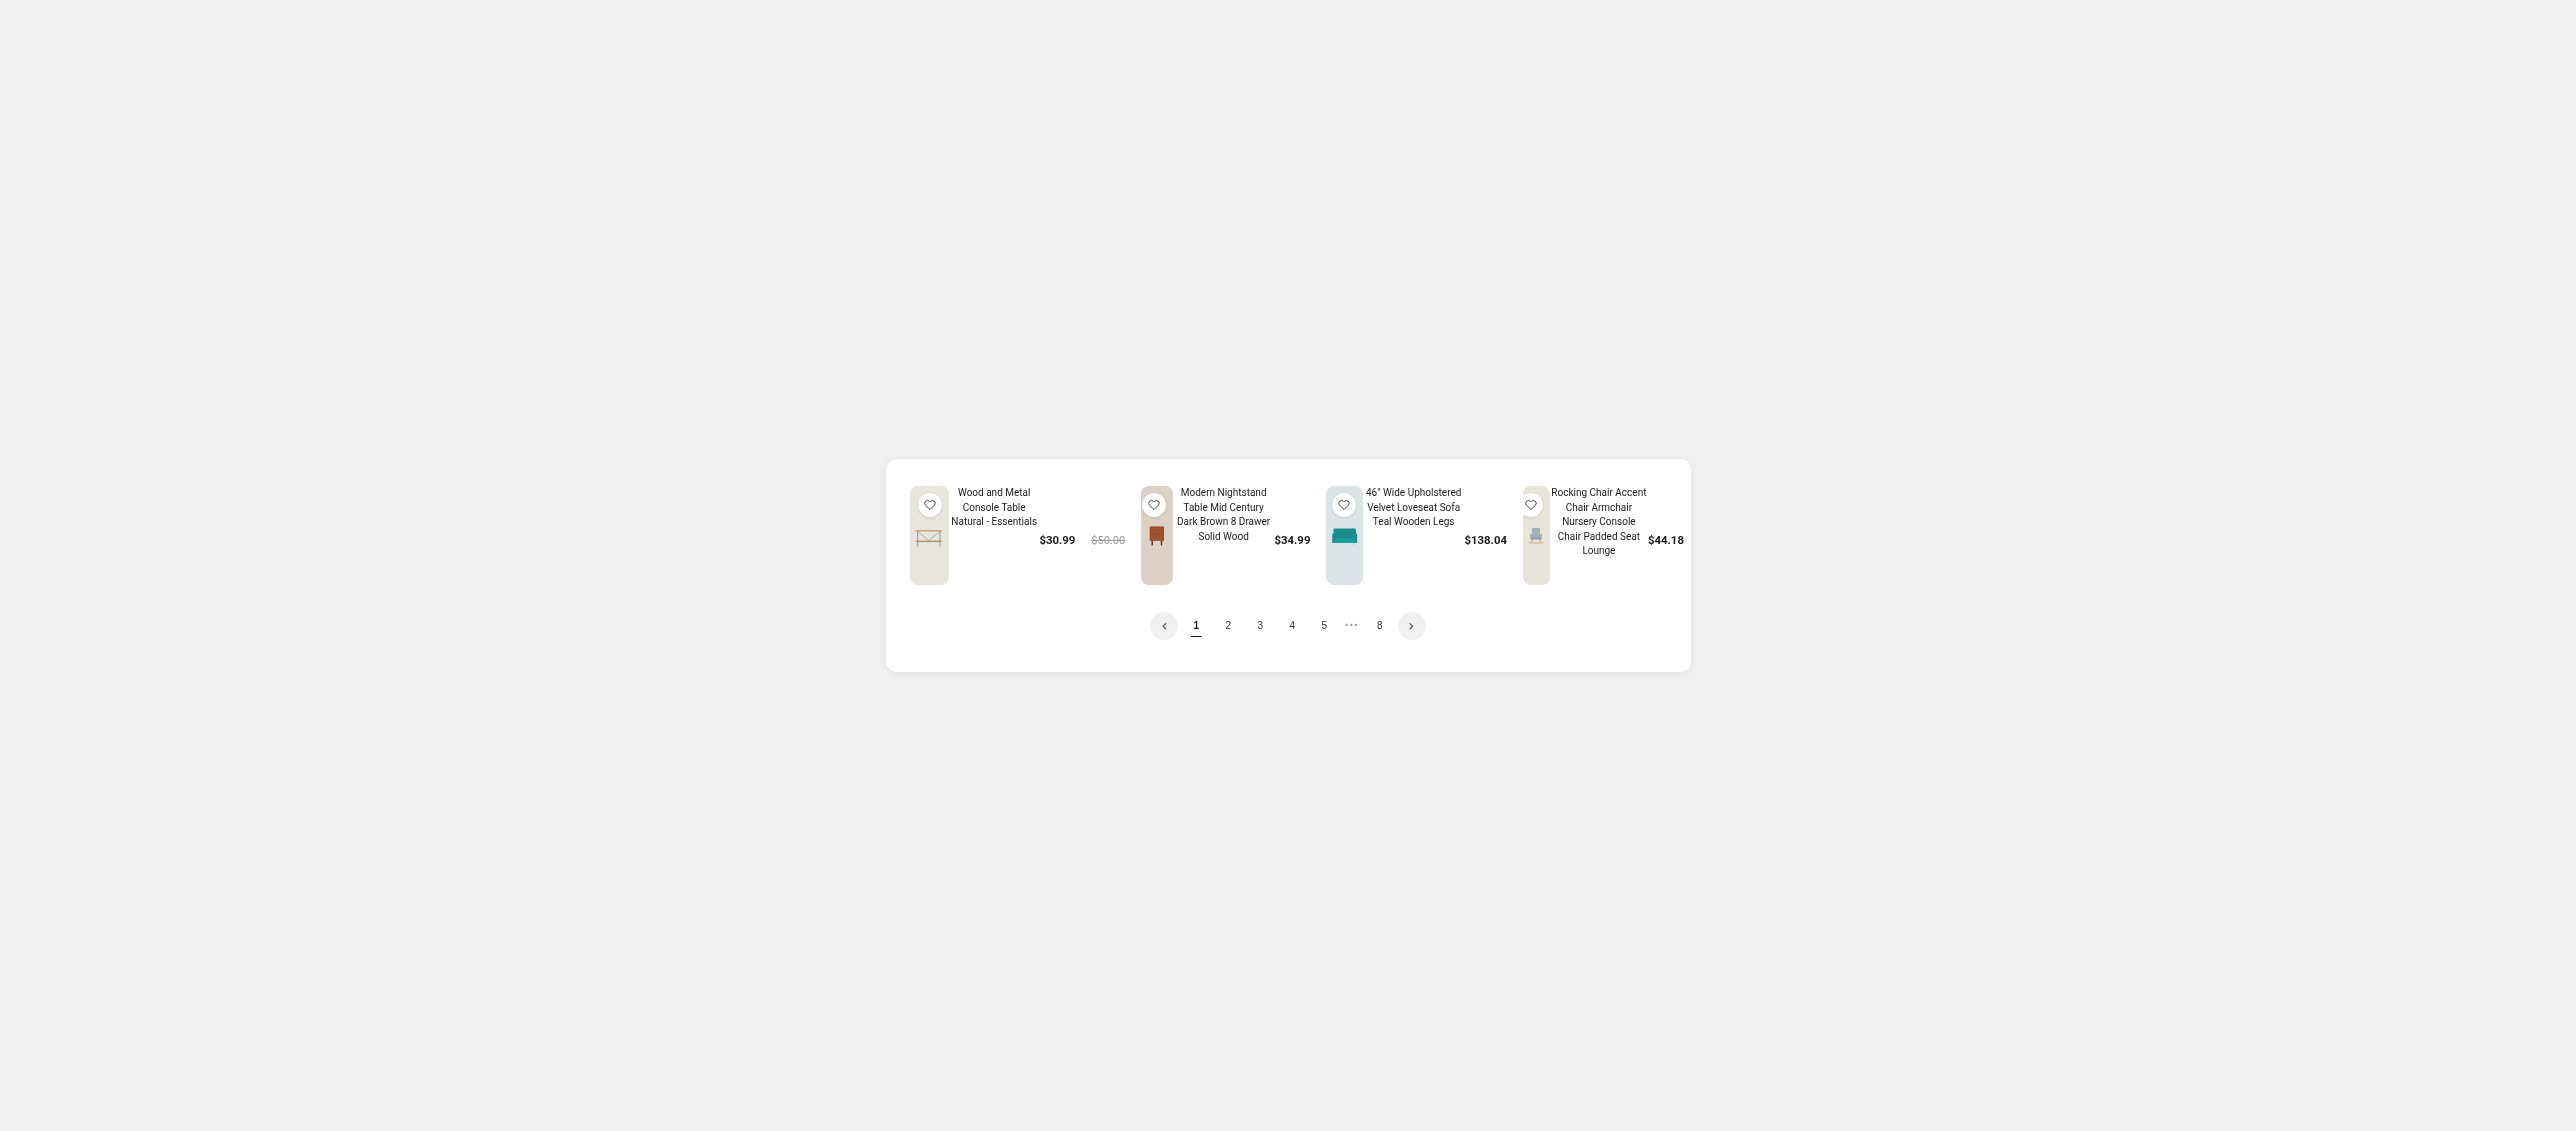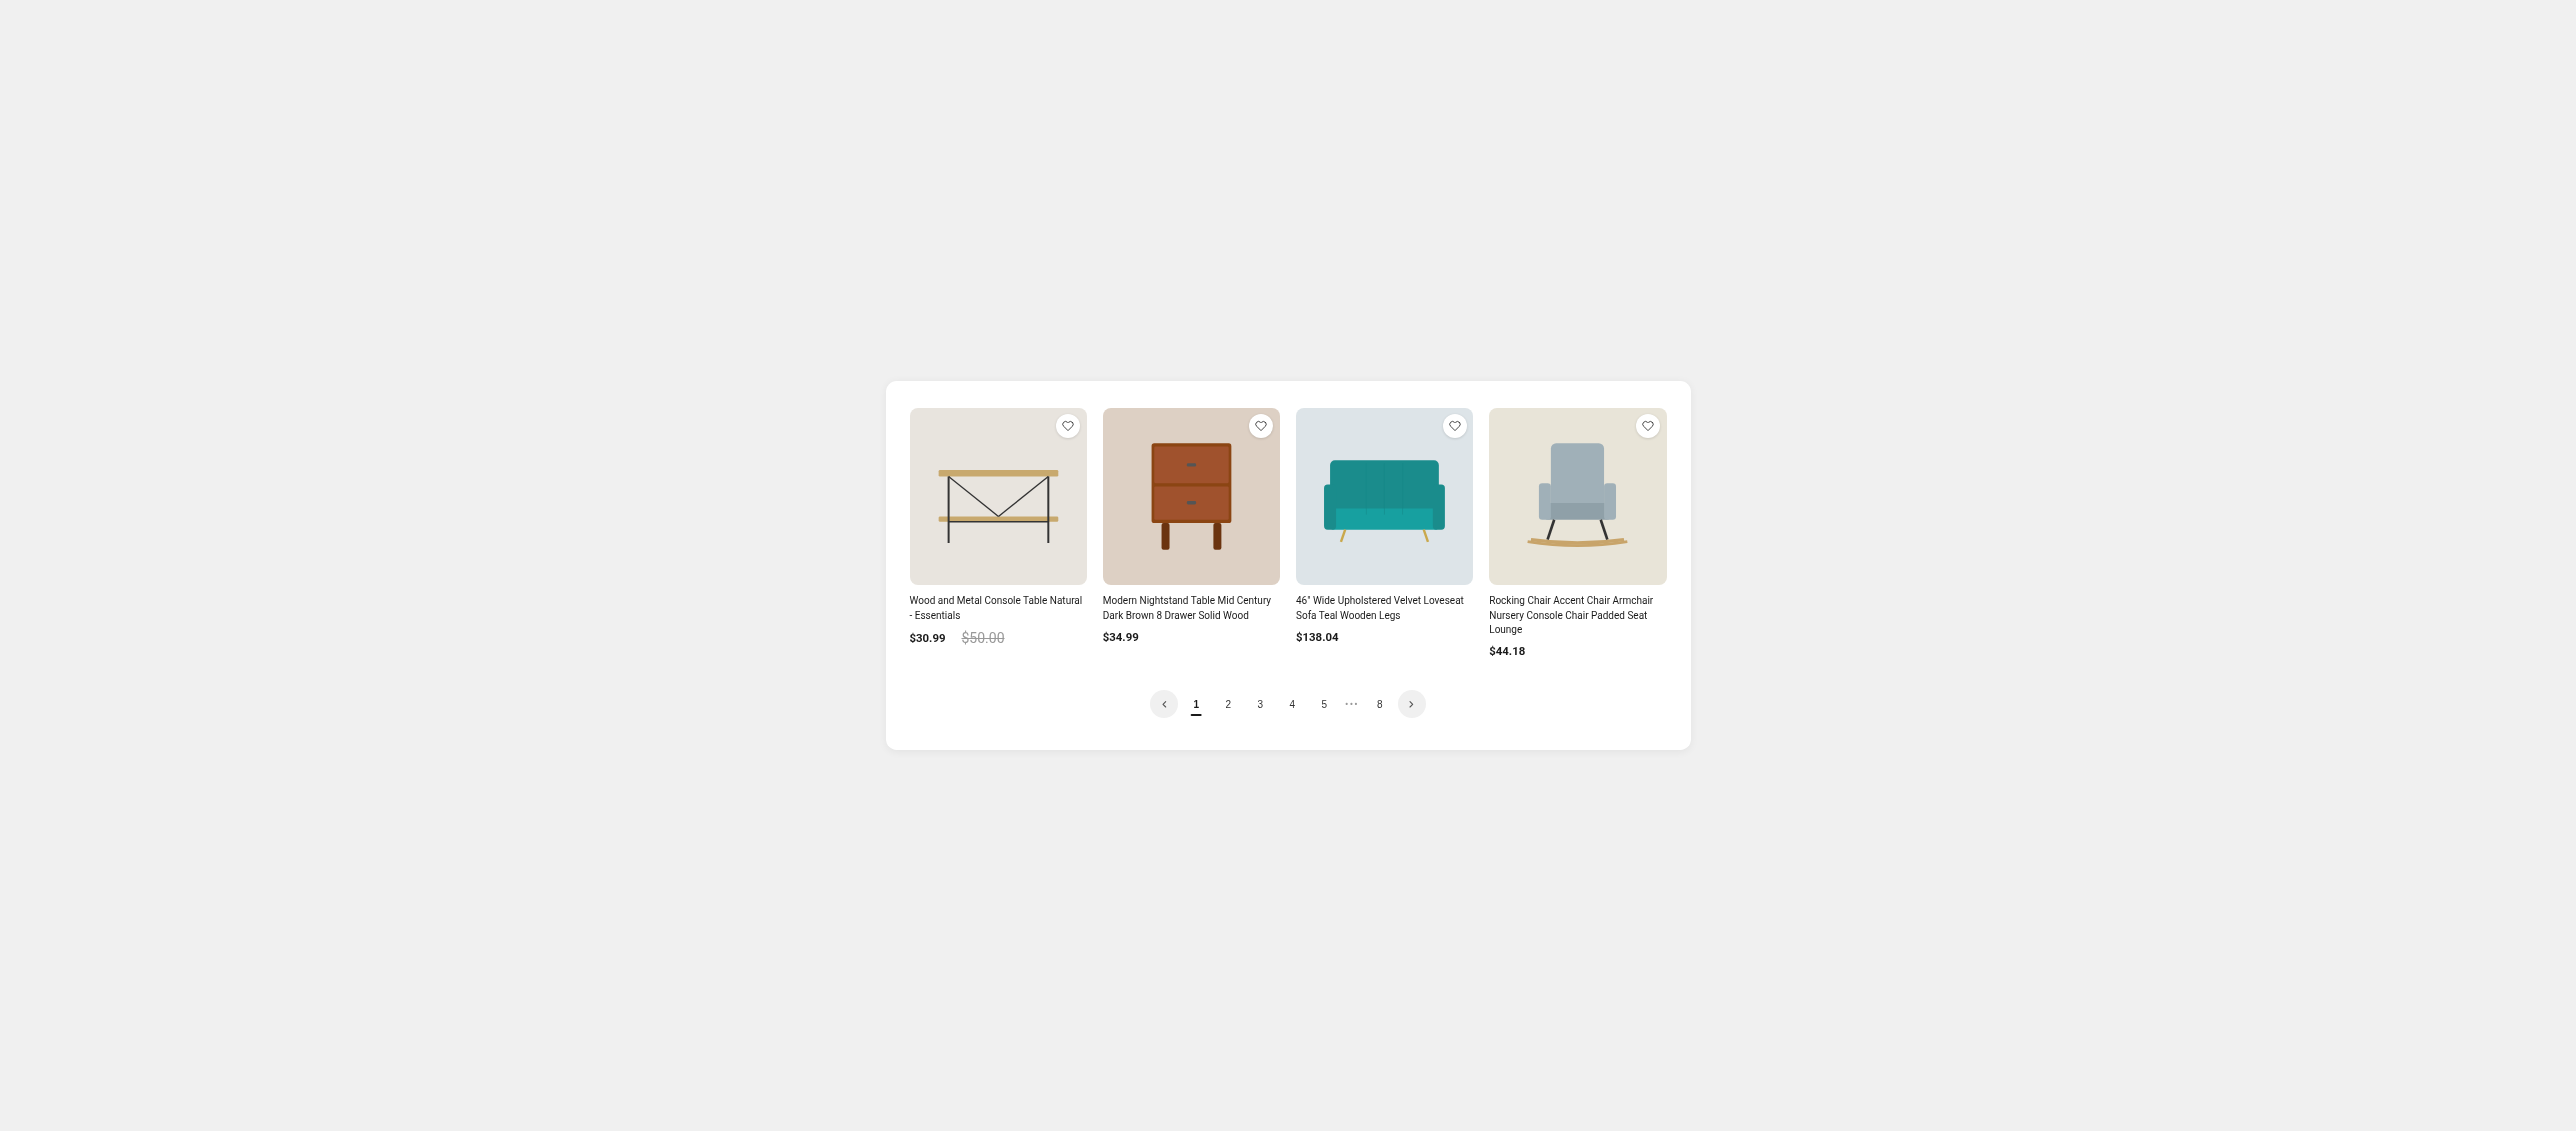--- a/index.html
+++ b/index.html
@@ -29,22 +29,22 @@
 
     .products-grid {
       display: grid;
       grid-template-columns: repeat(4, 1fr);
       gap: 16px;
       margin-bottom: 32px;
     }
 
     .product-card {
       display: flex;
-      flex-direction: column;
       cursor: pointer;
+      text-align: center;
     }
 
     .product-image-wrapper {
       position: relative;
       border-radius: 8px;
       overflow: hidden;
       background: #f5f5f5;
       aspect-ratio: 1 / 1;
       margin-bottom: 9.4px;
     }
@@ -111,21 +111,21 @@
       gap: 16px;
     }
 
     .price-current {
       font-size: 11.4px;
       font-weight: 700;
       color: #1a1a1a;
     }
 
     .price-original {
-      font-size: 14px;
+      font-size: 11px;
       font-weight: 400;
       color: #999;
       text-decoration: line-through;
     }
 
     
     .furniture-svg {
       width: 75%;
       height: 75%;
     }

